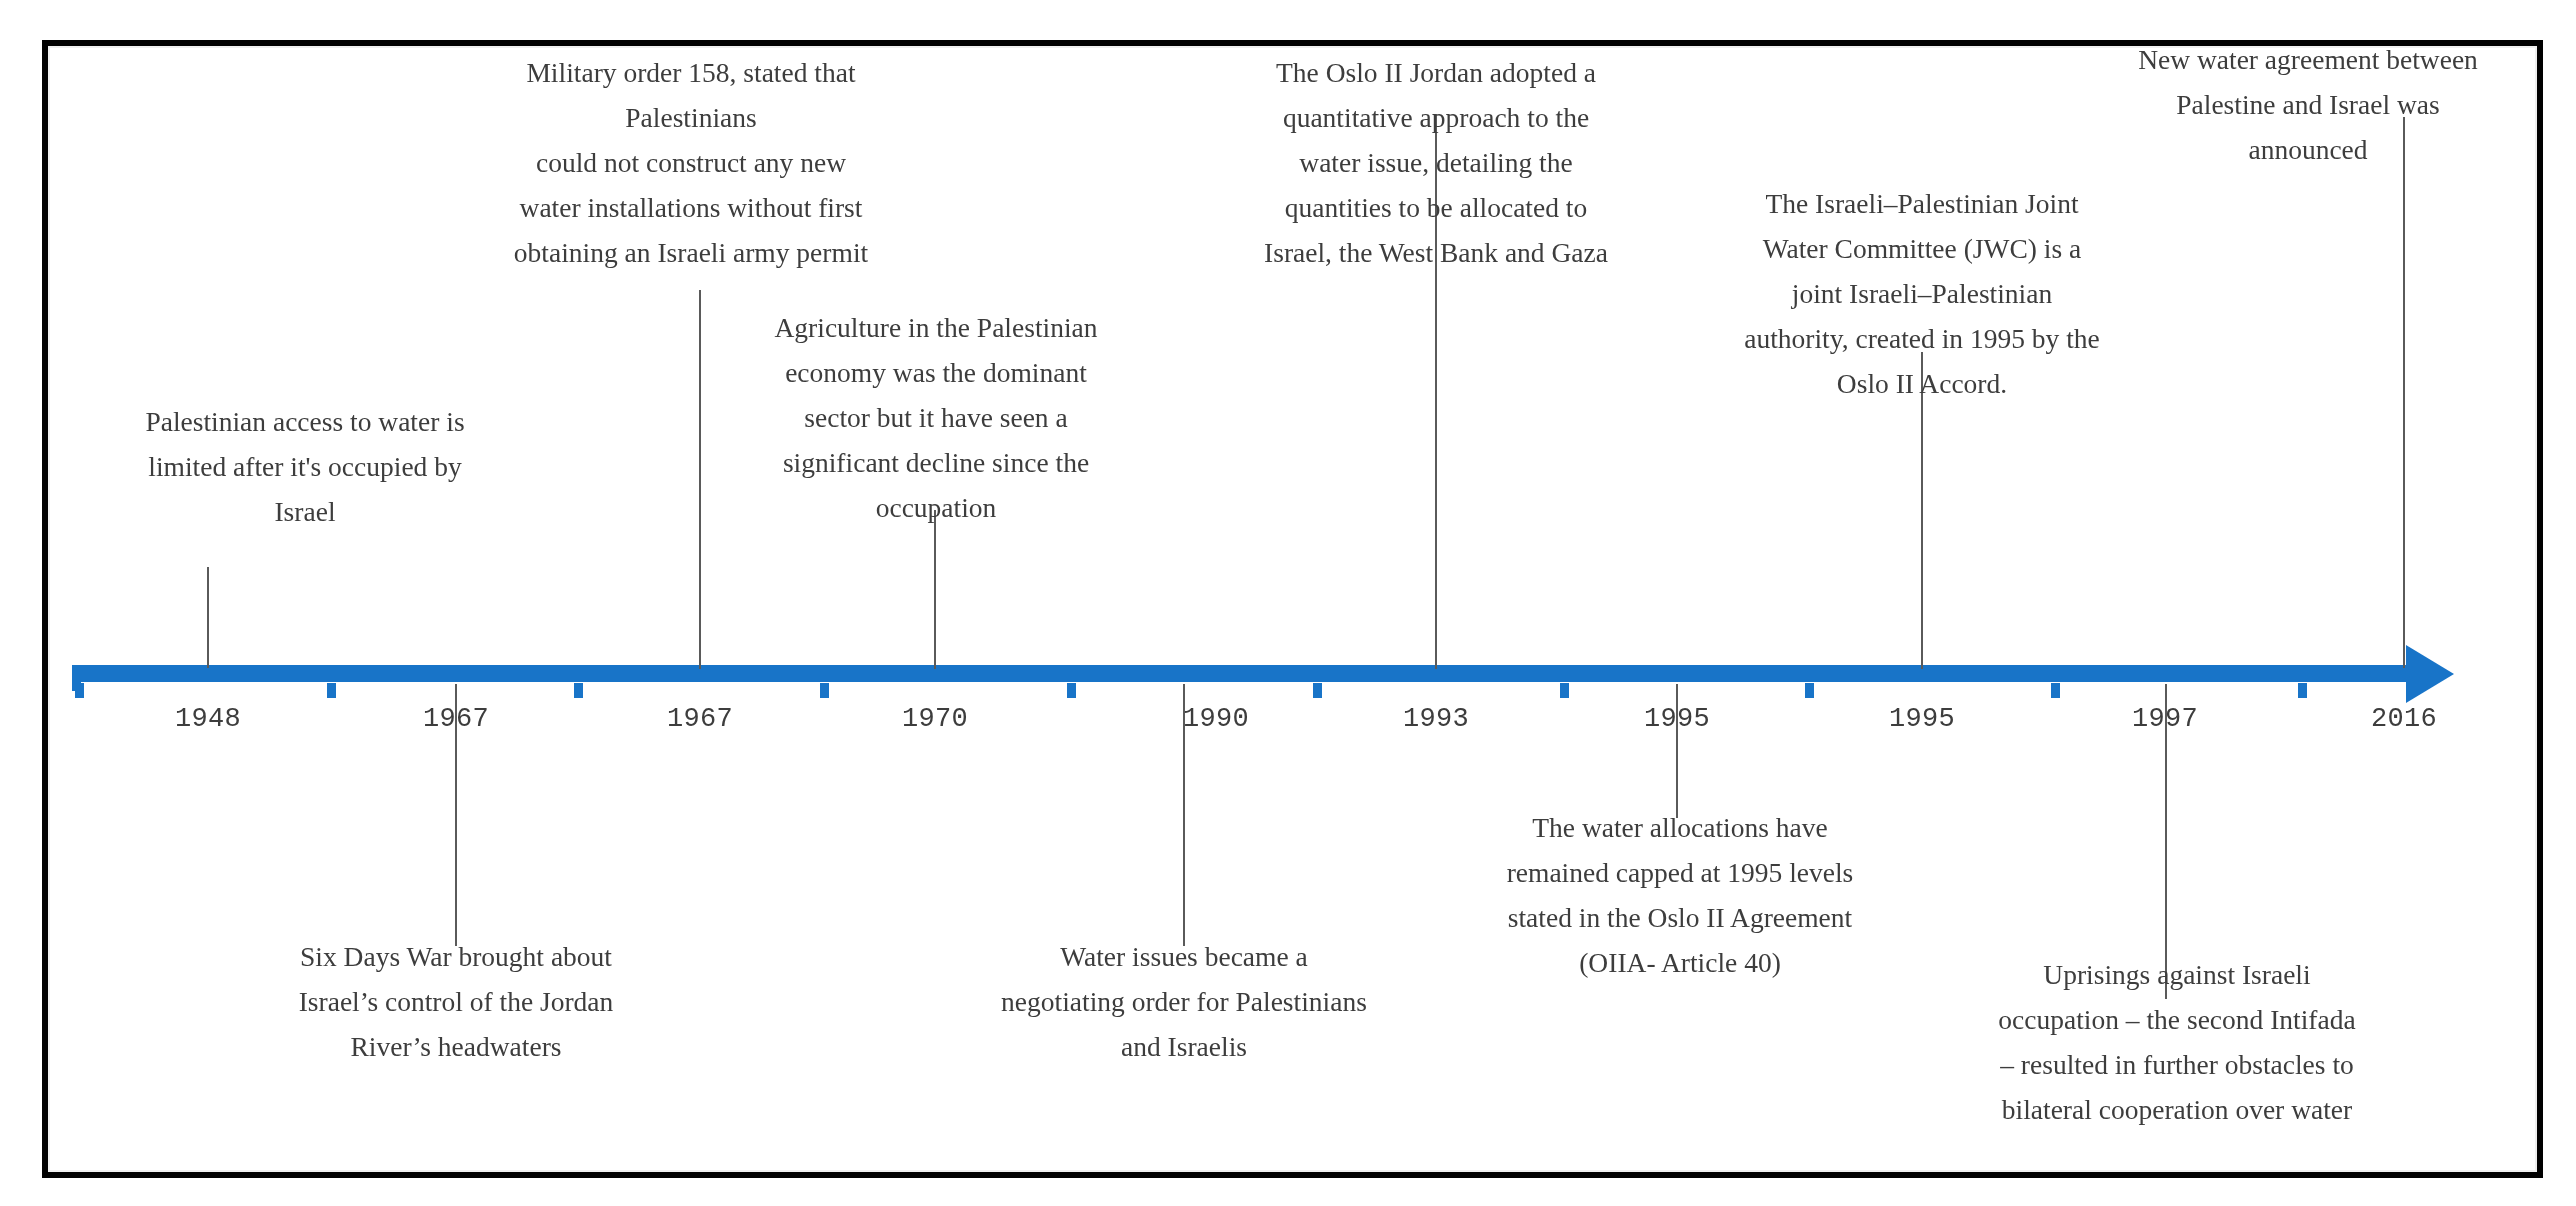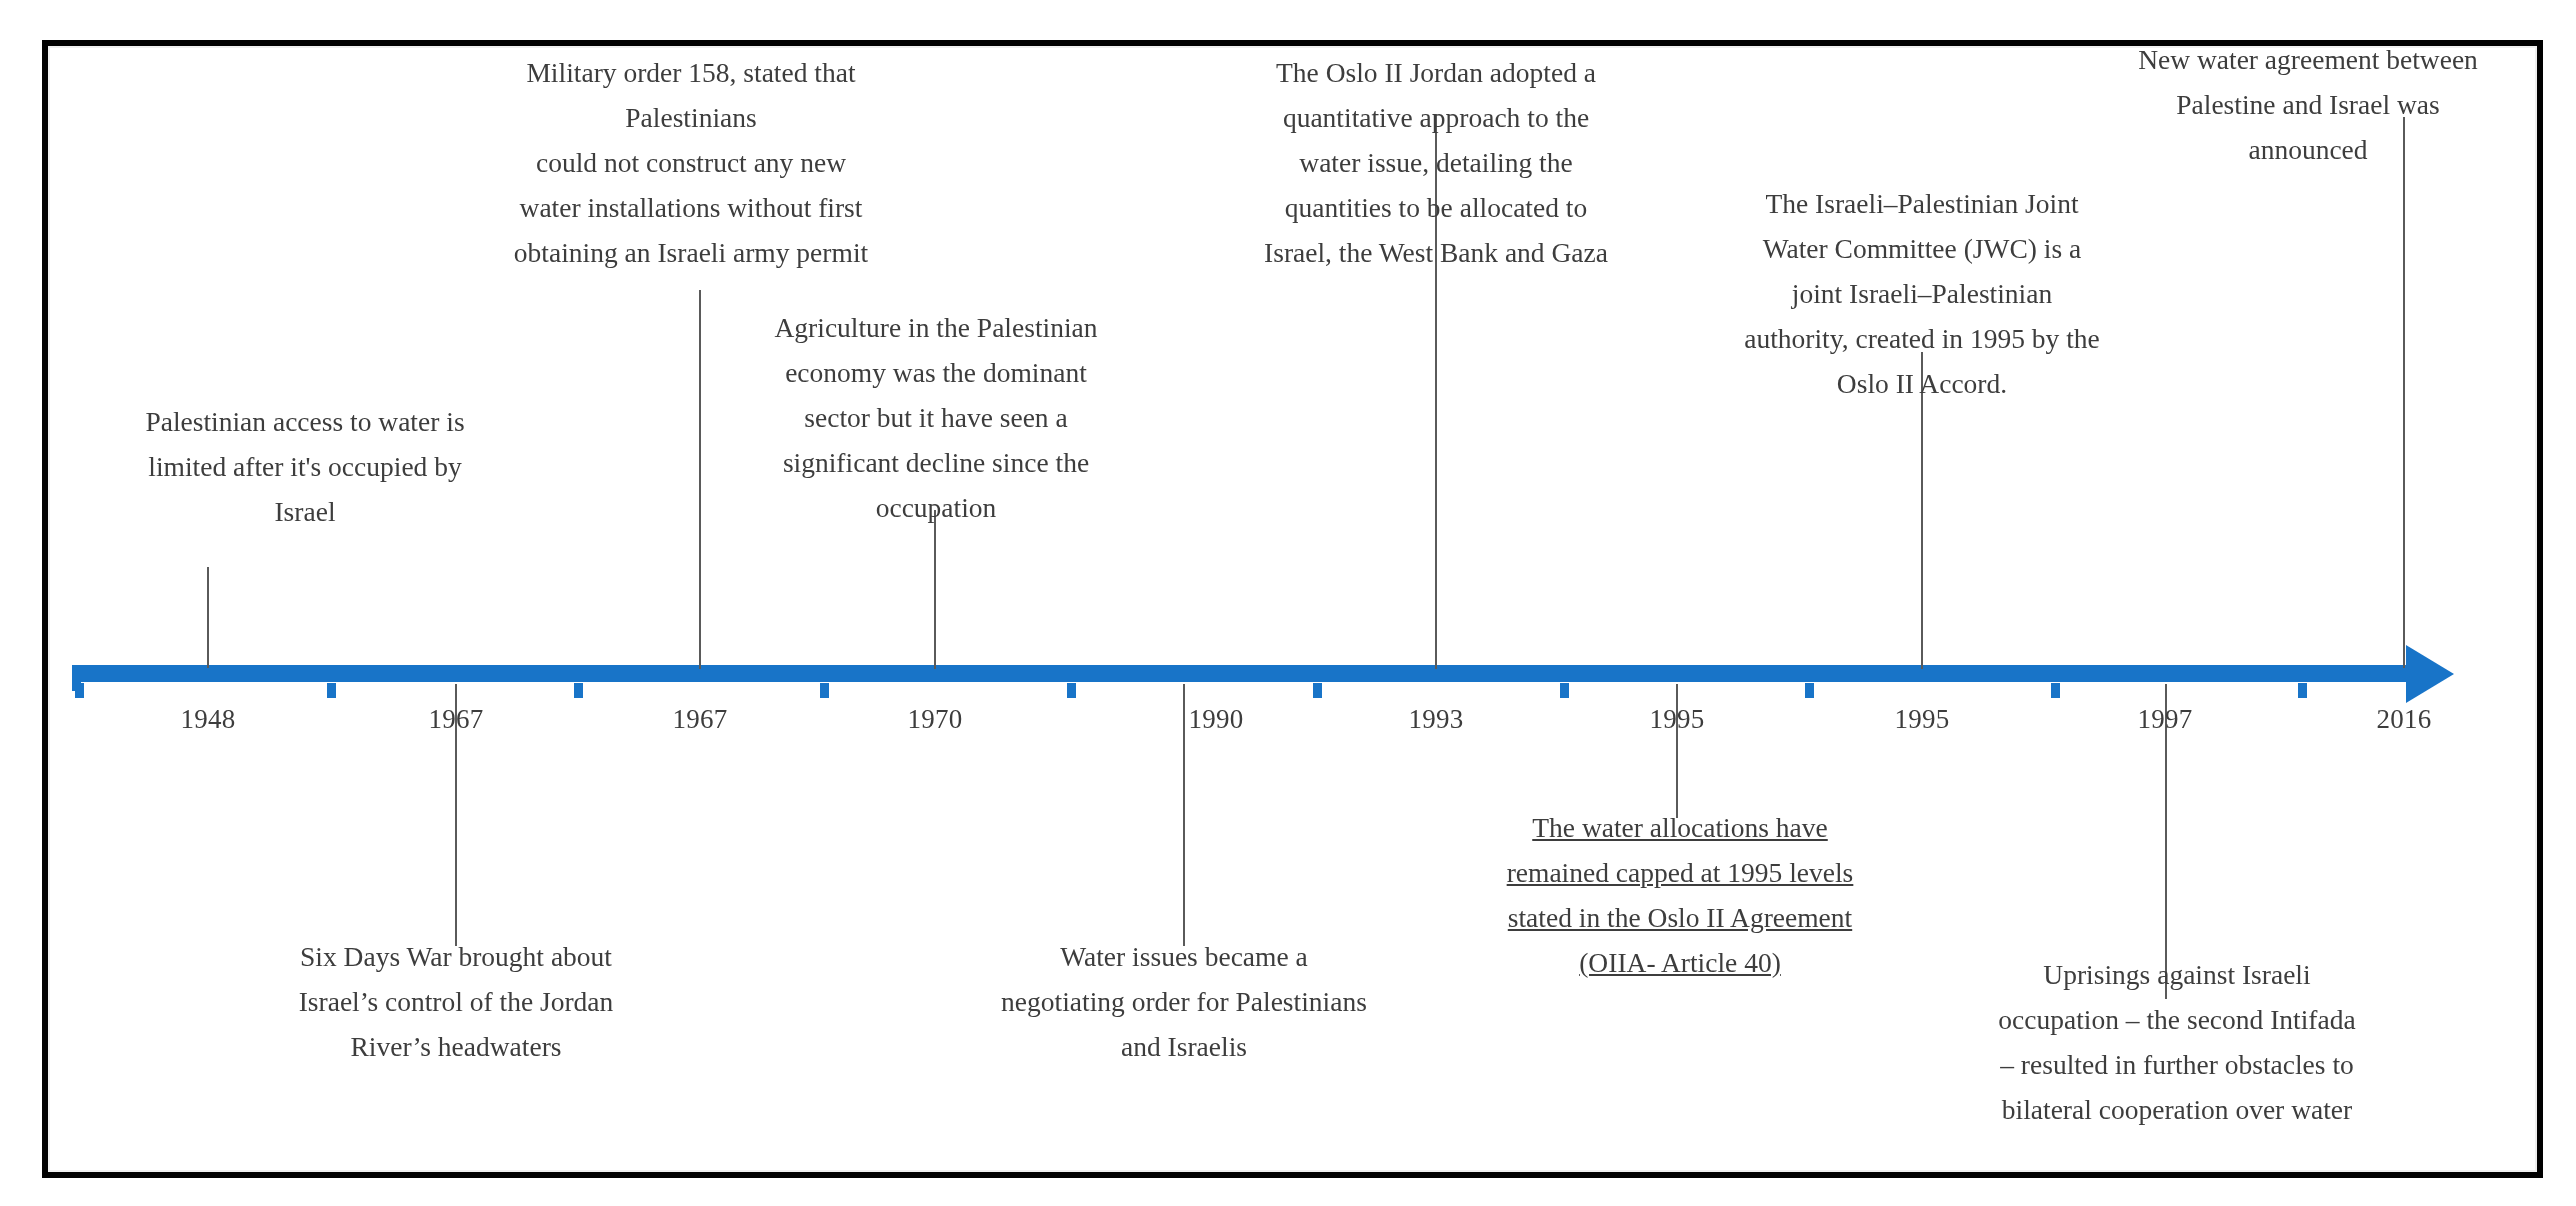--- a/index.html
+++ b/index.html
@@ -69,20 +69,21 @@
   
   .year{
     position:absolute;
     font-size:27px;
     line-height:32px;
     color:#3d3d3d;
     text-align:center;
     white-space:nowrap;
     transform:translateX(-50%);
     letter-spacing:0.3px;
+    font-family:Liberation Mono, monospace;
   }
 
   
   .event{
     position:absolute;
     font-size:27.5px;
     line-height:45px;
     color:#3d3d3d;
     text-align:center;
     white-space:pre-line;
@@ -157,21 +158,21 @@
 significant decline since the
 occupation</div>
       <div class="event" style="left: 1184px; top: 934px; width: 570px;">Water issues became a
 negotiating order for Palestinians
 and Israelis</div>
       <div class="event" style="left: 1436px; top: 50px; width: 557px;">The Oslo II Jordan adopted a
 quantitative approach to the
 water issue, detailing the
 quantities to be allocated to
 Israel, the West Bank and Gaza</div>
-      <div class="event" style="left: 1680px; top: 805px; width: 557px; text-decoration: underline;">The water allocations have
+      <div class="event" style="left: 1680px; top: 805px; width: 557px;">The water allocations have
 remained capped at 1995 levels
 stated in the Oslo II Agreement
 (OIIA- Article 40)</div>
       <div class="event" style="left: 1922px; top: 181px; width: 557px;">The Israeli–Palestinian Joint
 Water Committee (JWC) is a
 joint Israeli–Palestinian
 authority, created in 1995 by the
 Oslo II Accord.</div>
       <div class="event" style="left: 2177px; top: 952px; width: 590px;">Uprisings against Israeli
 occupation – the second Intifada

